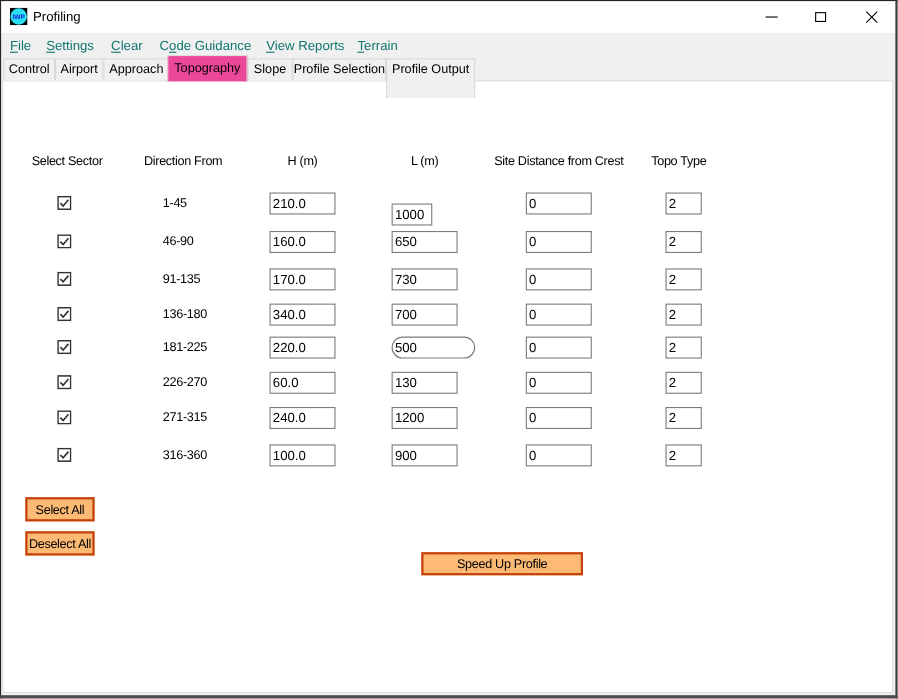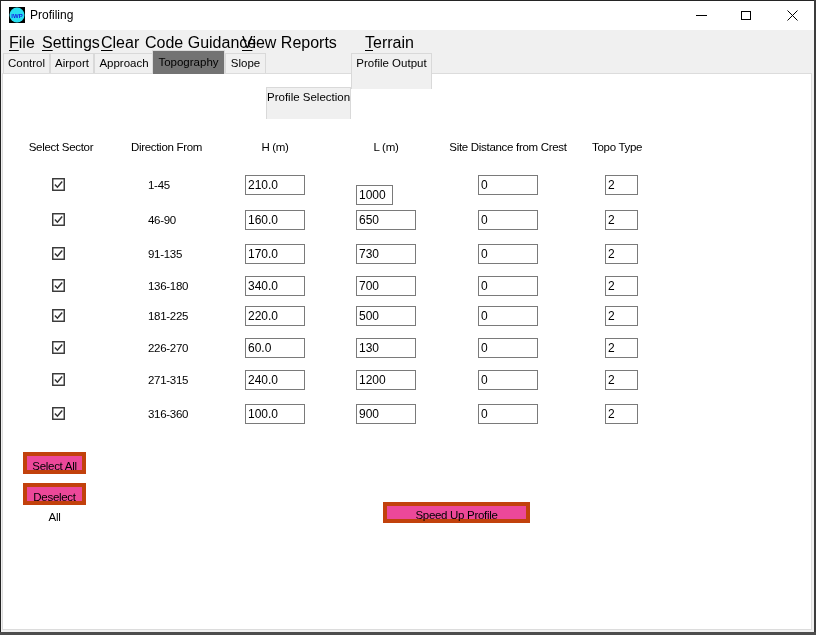--- a/index.html
+++ b/index.html
@@ -9,37 +9,37 @@
   
   #b-top    { left:0; top:0; width:816px; height:1px; background:#242424; }
   #b-left   { left:0; top:0; width:1px; height:635px; background:#242424; }
   #b-right  { left:814px; top:0; width:2px; height:635px; background:#3c3c3c; }
   #b-bottom { left:0; top:632px; width:816px; height:3px; background:#4d4d4d; }
   
   #titlebar { left:1px; top:1px; width:813px; height:29px; background:#ffffff; }
   #title    { left:30px; top:8px; font-size:12px; color:#000000; white-space:nowrap; }
   
   #menubar  { left:1px; top:30px; width:813px; height:22px; background:#f0f0f0; }
-  .mi { position:absolute; top:34px; font-size:16px; color:#000000; white-space:nowrap; }
+  .mi { position:absolute; top:34px; font-size:12px; color:#0f766e; white-space:nowrap; }
   .mi u { text-decoration:underline; text-underline-offset:2px; }
   
   .tab { position:absolute; background:#f0f0f0; border:1px solid #d9d9d9; border-bottom:none;
          font-size:11.5px; color:#000; text-align:center; white-space:nowrap; }
   .tab span { position:absolute; left:0; right:0; top:3px; }
-  #tab-active { position:absolute; left:152px; top:50px; width:73px; height:24px; background:#737373;
+  #tab-active { position:absolute; left:152px; top:50px; width:73px; height:24px; background:#ec4899;
          border:1px solid #dcdcdc; border-bottom:none; z-index:5; font-size:11.5px; text-align:center; }
   #tab-active span { position:absolute; left:0; right:0; top:5px; }
   
   #panel { left:2px; top:73px; width:810px; height:557px; background:#fff; border:1px solid #dcdcdc; }
   .hdr { position:absolute; top:140.5px; font-size:11.5px; letter-spacing:-0.3px; color:#000; text-align:center; white-space:nowrap; }
   .dir { position:absolute; left:148px; font-size:11.5px; letter-spacing:-0.3px; color:#000; white-space:nowrap; }
   .inp { position:absolute; background:#fff; border:1px solid #7a7a7a; font-size:12px; color:#000;
          line-height:18px; padding-left:2px; height:20px; }
   .cb  { position:absolute; left:52px; width:13px; height:13px; }
-  .btn { position:absolute; background:#ec4899; border:4px solid #c2410c; font-size:11.5px; letter-spacing:-0.3px; color:#000;
+  .btn { position:absolute; background:#fdba74; border:2px solid #c2410c; font-size:11.5px; letter-spacing:-0.3px; color:#000;
          text-align:center; }
 </style>
 </head>
 <body>
 
   <div class="abs" id="titlebar"></div>
   <svg class="abs" style="left:9px; top:7px;" width="16" height="16">
     <rect x="0" y="0" width="16" height="16" fill="#000"></rect>
     <circle cx="8" cy="8" r="7.5" fill="#29dff0"></circle>
     <text x="8" y="10.5" font-size="6" font-weight="bold" fill="#1616e0" text-anchor="middle" font-family="Liberation Sans">IWP</text>
@@ -51,37 +51,37 @@
   <svg class="abs" style="left:786.5px; top:9.8px;" width="11" height="11">
     <path d="M0.5,0.5 L10.5,10.5 M10.5,0.5 L0.5,10.5" stroke="#000" stroke-width="1"></path>
   </svg>
 
   <div class="abs" id="menubar"></div>
   <div class="mi" style="left:9px;"><u>F</u>ile</div>
   <div class="mi" style="left:42px;"><u>S</u>ettings</div>
   <div class="mi" style="left:101px;"><u>C</u>lear</div>
   <div class="mi" style="left:145px;">C<u>o</u>de Guidance</div>
   <div class="mi" style="left:242px;"><u>V</u>iew Reports</div>
-  <div class="mi" style="left:325px;margin-left:40px;"><u>T</u>errain</div>
+  <div class="mi" style="left:325px;"><u>T</u>errain</div>
 
   <div class="abs" id="panel"></div>
 
   <div class="tab" style="left:3px;  top:53px; width:47px; height:20px;">
     <span>Control</span>
   </div>
   <div class="tab" style="left:50px; top:53px; width:44px; height:20px;">
     <span>Airport</span>
   </div>
   <div class="tab" style="left:94px; top:53px; width:60px; height:20px;">
     <span>Approach</span>
   </div>
   <div class="tab" style="left:225px;top:53px; width:41px; height:20px;">
     <span>Slope</span>
   </div>
-  <div class="tab" style="left:266px;top:53px; width:85px; height:32px;margin-top:34px;">
+  <div class="tab" style="left:266px;top:53px; width:85px; height:20px;">
     <span>Profile Selection</span>
   </div>
   <div class="tab" style="left:351px;top:53px; width:81px; height:36px;">
     <span>Profile Output</span>
   </div>
   <div id="tab-active">
     <span>Topography</span>
   </div>
 
   <div class="hdr" style="left:25px;  width:72px;">Select Sector</div>
@@ -130,21 +130,21 @@
   <div class="inp" style="left:356px; top:276px; width:60px;">700</div>
   <div class="inp" style="left:478px; top:276px; width:60px;">0</div>
   <div class="inp" style="left:605px; top:276px; width:33px;">2</div>
 
   <svg class="cb" style="top:309px;" viewBox="0 0 13 13" width="13" height="13">
     <rect x="0.75" y="0.75" width="11.5" height="11.5" fill="#fff" stroke="#333333" stroke-width="1.4"></rect>
     <path d="M2.9 6.6 L5.4 9.2 L10.2 3.6" fill="none" stroke="#333333" stroke-width="1.5"></path>
   </svg>
   <div class="dir" style="top:310px;">181-225</div>
   <div class="inp" style="left:245px; top:306px; width:60px;">220.0</div>
-  <div class="inp" style="left:356px; top:306px; width:60px;">500</div>
+  <div class="inp" style="left:356px; top:306px; width:76px;border-radius:10px;">500</div>
   <div class="inp" style="left:478px; top:306px; width:60px;">0</div>
   <div class="inp" style="left:605px; top:306px; width:33px;">2</div>
 
   <svg class="cb" style="top:341px;" viewBox="0 0 13 13" width="13" height="13">
     <rect x="0.75" y="0.75" width="11.5" height="11.5" fill="#fff" stroke="#333333" stroke-width="1.4"></rect>
     <path d="M2.9 6.6 L5.4 9.2 L10.2 3.6" fill="none" stroke="#333333" stroke-width="1.5"></path>
   </svg>
   <div class="dir" style="top:342px;">226-270</div>
   <div class="inp" style="left:245px; top:338px; width:60px;">60.0</div>
   <div class="inp" style="left:356px; top:338px; width:60px;">130</div>

